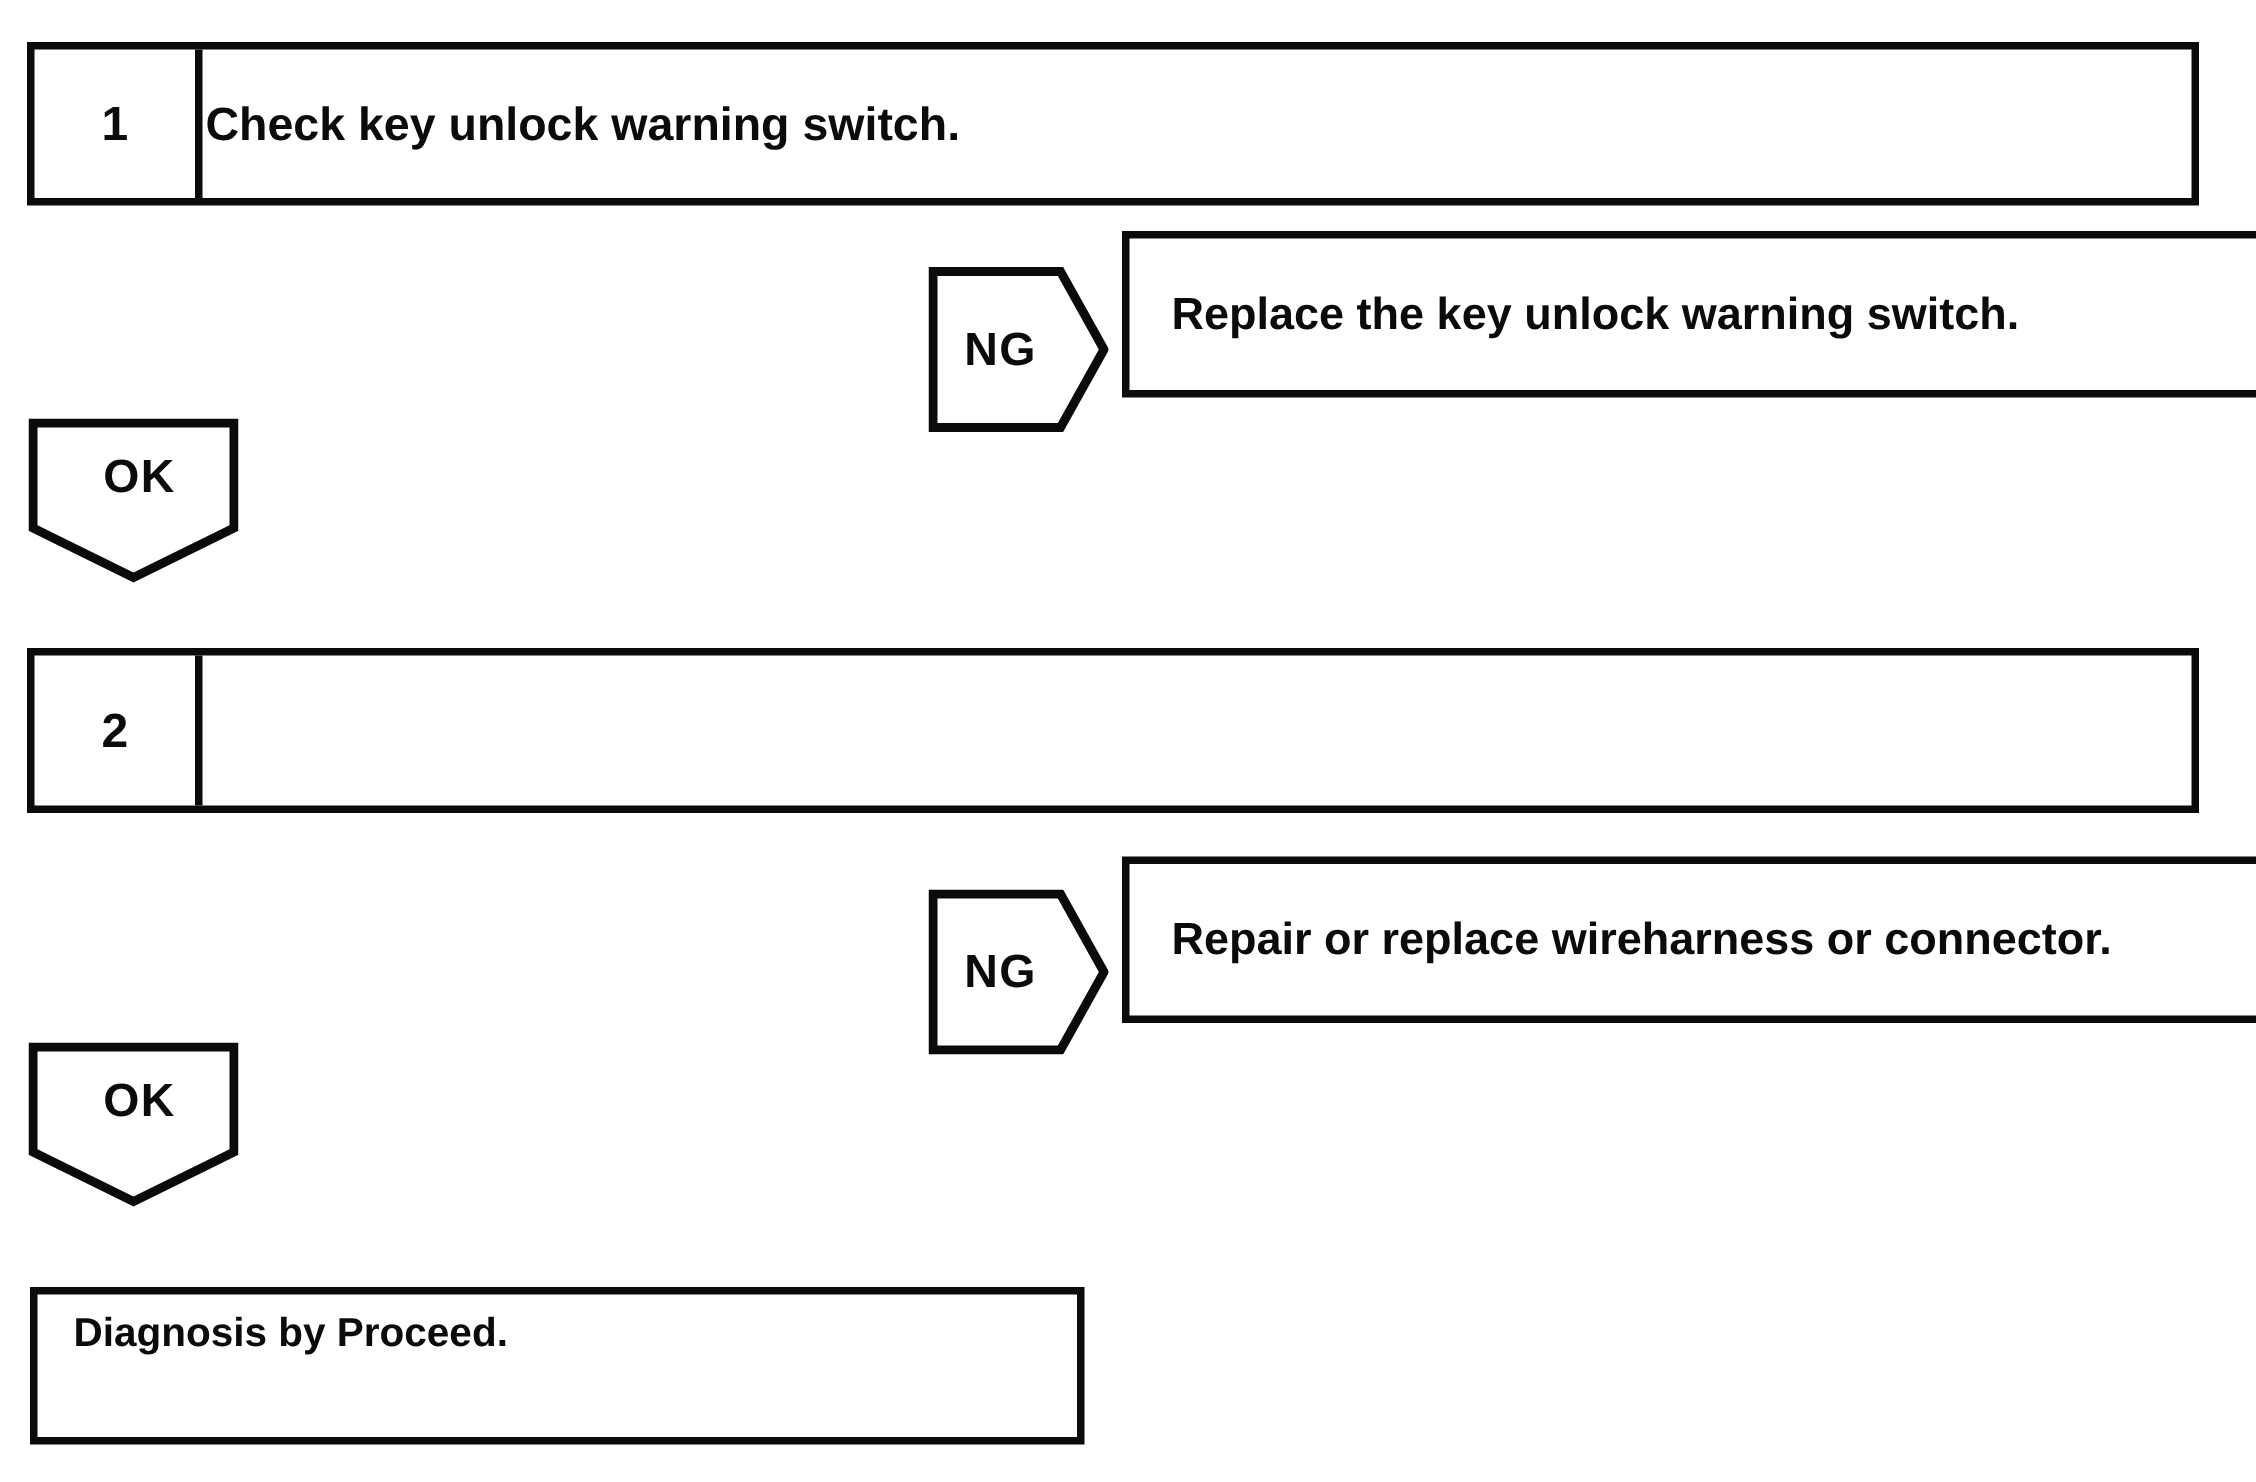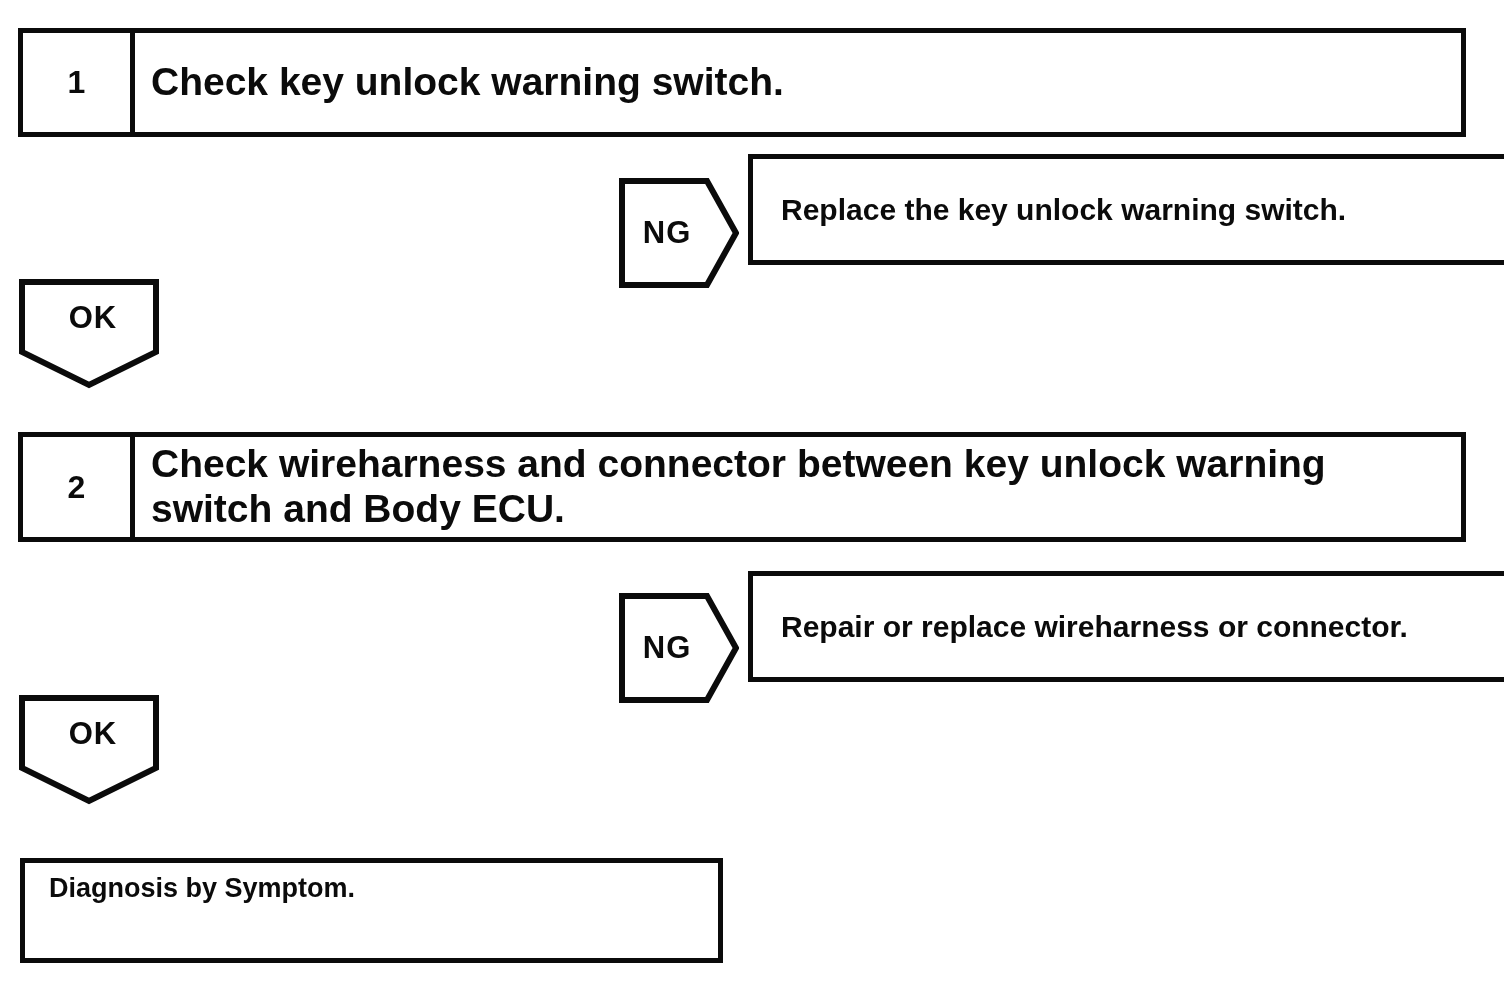--- a/index.html
+++ b/index.html
@@ -29,22 +29,22 @@
     border-right: 5px solid #0b0b0b;
     display: flex;
     align-items: center;
     justify-content: center;
     font-size: 32px;
   }
   .instr {
     flex: 1;
     display: flex;
     align-items: center;
-    padding: 0 10px 0 16px;
-    font-size: 39px;
+    padding: 0 10px 0 2px;
+    font-size: 31px;
     line-height: 1.15;
   }
   .pent {
     position: absolute;
     width: 120px;
     height: 110px;
     margin-top: 24px;
   }
   .pent svg, .ok-pent svg { position: absolute; inset: 0; }
   .ok-pent {
@@ -109,37 +109,36 @@
 
   <div class="ok-pent" style="left:19px; top:279px;">
     <svg viewBox="0 0 140 110" width="140" height="110">
       <polygon points="3,3 137,3 137,73 70,106 3,73" fill="#ffffff" stroke="#0b0b0b" stroke-width="6"></polygon>
     </svg>
     <span class="shape-label">OK</span>
   </div>
 
   <section class="step-box" style="top:432px; height:110px;">
     <div class="num-cell">2</div>
-    <div class="instr">Check wireharness and connector between key unlock warning switch and Body ECU.</div>
   </section>
 
   <div class="pent" style="left:619px; top:569px;">
     <svg viewBox="0 0 120 110" width="120" height="110">
       <polygon points="3,3 88,3 117,55 88,107 3,107" fill="#ffffff" stroke="#0b0b0b" stroke-width="6"></polygon>
     </svg>
     <span class="shape-label">NG</span>
   </div>
   <div class="action-box" style="top:571px;">
     <span>Repair or replace wireharness or connector.</span>
   </div>
 
   <div class="ok-pent" style="left:19px; top:695px;">
     <svg viewBox="0 0 140 110" width="140" height="110">
       <polygon points="3,3 137,3 137,73 70,106 3,73" fill="#ffffff" stroke="#0b0b0b" stroke-width="6"></polygon>
     </svg>
     <span class="shape-label">OK</span>
   </div>
 
   <section class="terminal-box">
-    <div class="terminal-line2">Diagnosis by Symptom.</div>
+    <div class="terminal-line2">Diagnosis by Proceed.</div>
   </section>
 
 </div>
 
 </body></html>

